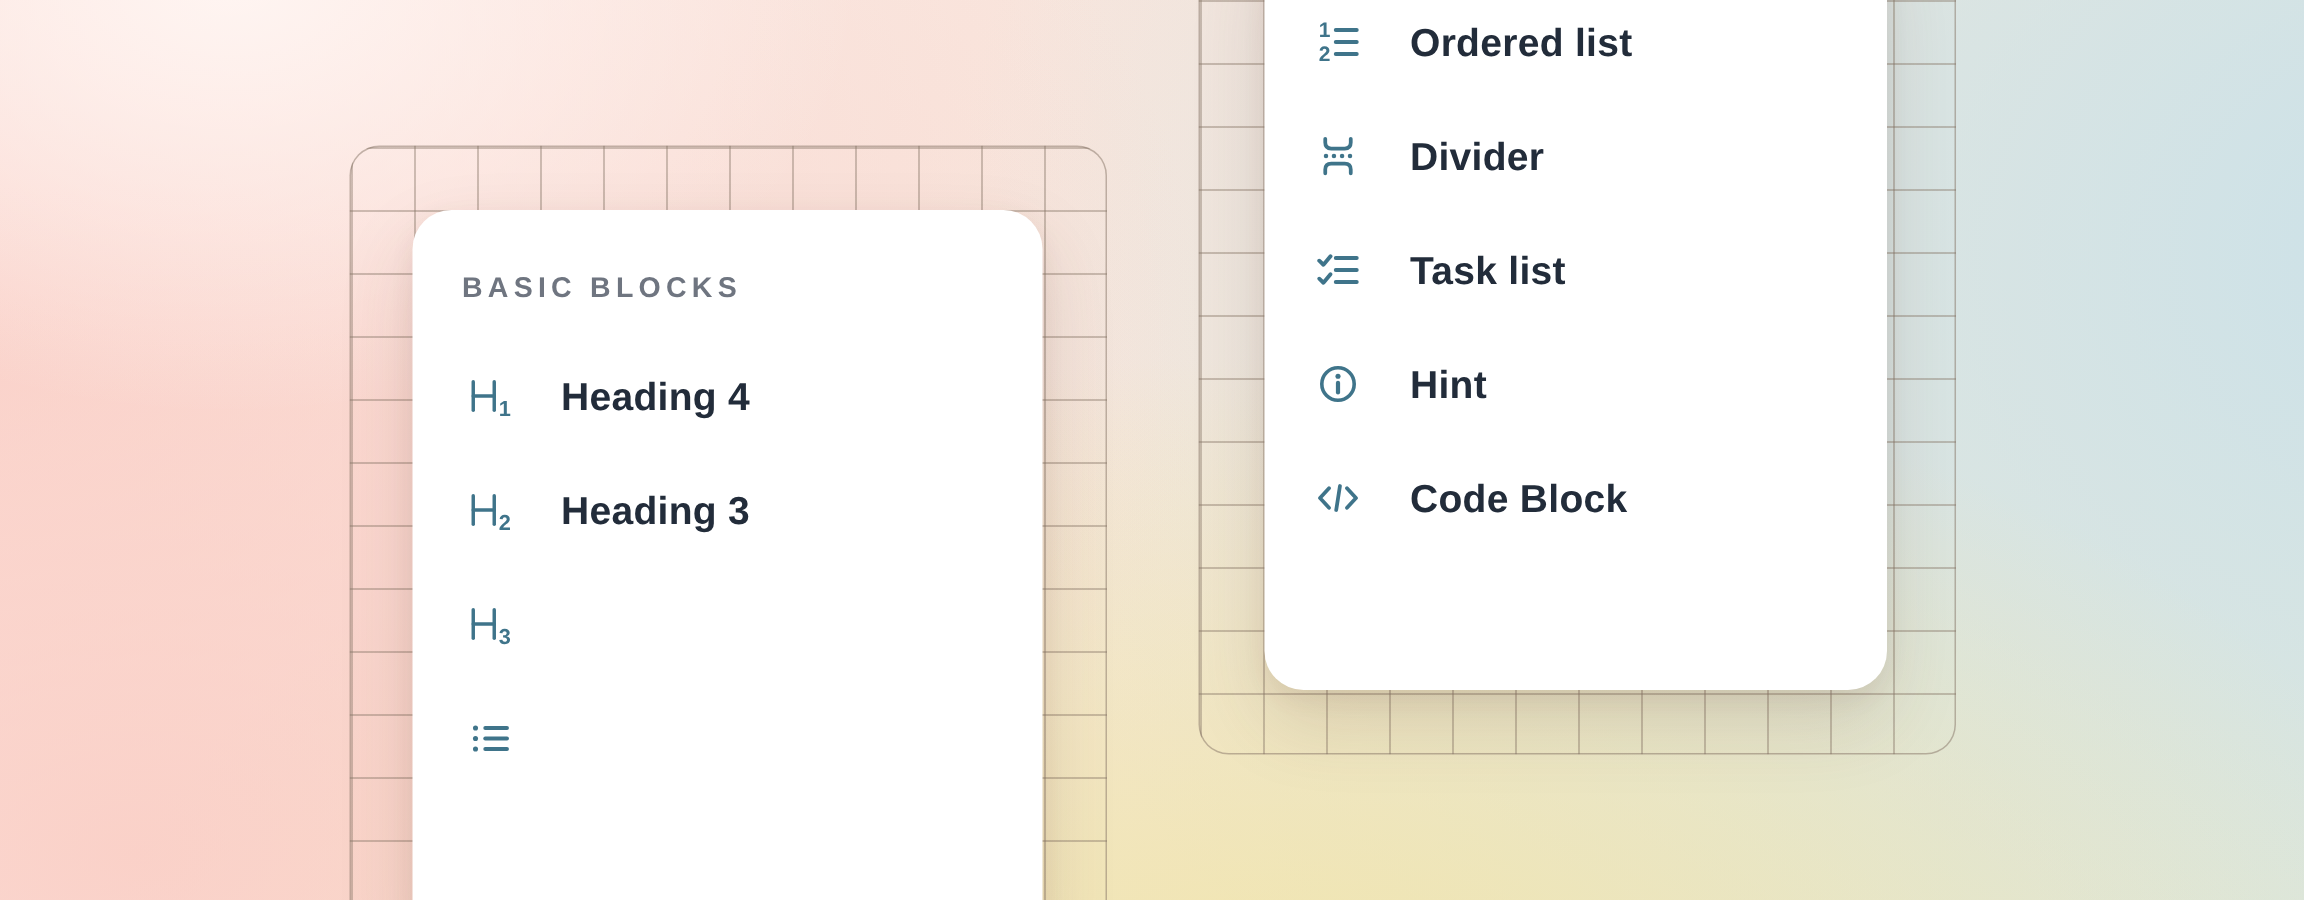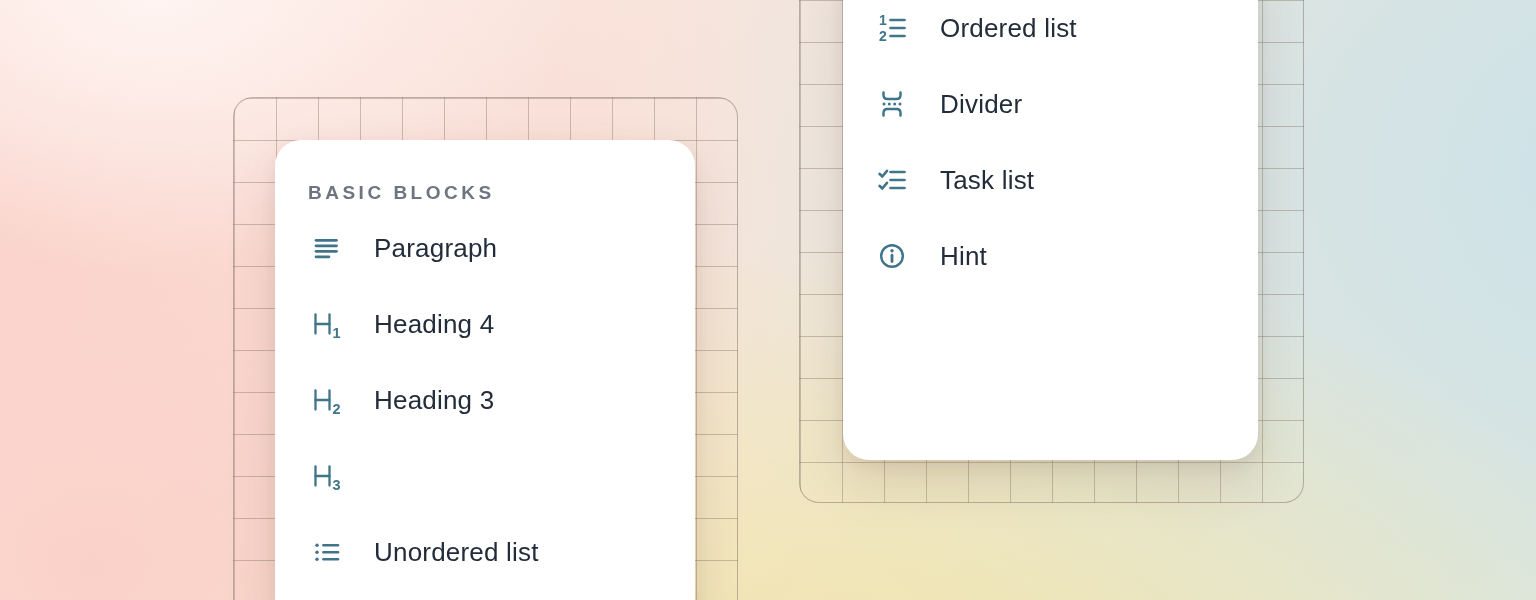--- a/index.html
+++ b/index.html
@@ -31,52 +31,39 @@
 
   .panel {
     position: absolute; background: #ffffff; border-radius: 26px;
     box-shadow: 0 22px 50px rgba(96,60,44,0.15), 0 6px 16px rgba(96,60,44,0.07);
   }
   #panel-left  { left: 275px; top: 140px; width: 420px; height: 492px; padding: 40px 0 0 33px; }
   #panel-right { left: 843px; top: -52px; width: 415px; height: 512px; padding: 42px 0 14px 31px; }
 
   .section-label {
     font-size: 19px; font-weight: bold; letter-spacing: 3.5px;
-    color: #6f7580; line-height: 26px; margin-bottom: 4px;
+    color: #6f7580; line-height: 26px; margin-bottom: 20px;
   }
   .row { display: flex; align-items: center; height: 76px; cursor: pointer; }
   .icon { flex: 0 0 36px; width: 36px; height: 32px; margin-right: 30px;
           display: flex; align-items: center; justify-content: center; }
   .icon svg { display: block; }
-  .label { font-size: 26px; font-weight: normal; color: #222c3a; letter-spacing: 0.2px; }
+  .label { font-size: 26px; font-weight: bold; color: #222c3a; letter-spacing: 0.2px; }
 </style>
 </head>
 <body>
 
 <div class="stage">
 
   <div class="grid" id="grid-left"></div>
   <div class="grid" id="grid-right"></div>
 
   <div class="panel" id="panel-left">
     <div class="section-label">BASIC BLOCKS</div>
 
-    <div class="row">
-      <span class="icon">
-        <svg width="32" height="32" viewBox="0 0 32 32">
-          <g stroke="#3f748a" stroke-width="2.7" stroke-linecap="round" fill="none">
-            <path d="M6 8.3 H26.5"></path>
-              <path d="M6 13.8 H26.5"></path>
-              <path d="M6 19.3 H26.5"></path>
-              <path d="M6 24.8 H19"></path>
-          </g>
-        </svg>
-      </span>
-      <span class="label">Paragraph</span>
-    </div>
 
     <div class="row">
       <span class="icon">
         <svg width="36" height="32" viewBox="0 0 36 32">
           <g stroke="#3f748a" stroke-width="2.3" stroke-linecap="round" fill="none">
             <path d="M7.5 6.5 V25.5"></path>
               <path d="M21.5 6.5 V25.5"></path>
               <path d="M7.5 16 H21.5"></path>
           </g>
           <text x="28.5" y="29.5" text-anchor="middle" font-size="14.5" font-weight="bold" fill="#3f748a" font-family="'Liberation Sans',sans-serif">1</text>
@@ -120,21 +107,20 @@
               <circle cx="7" cy="16.3" r="1.7"></circle>
               <circle cx="7" cy="23.3" r="1.7"></circle>
           </g>
           <g stroke="#3f748a" stroke-width="2.6" stroke-linecap="round" fill="none">
             <path d="M13.5 9.3 H28"></path>
               <path d="M13.5 16.3 H28"></path>
               <path d="M13.5 23.3 H28"></path>
           </g>
         </svg>
       </span>
-      <span class="label">Unordered list</span>
     </div>
   </div>
 
   <div class="panel" id="panel-right">
 
     <div class="row">
       <span class="icon">
         <svg width="32" height="32" viewBox="0 0 32 32">
           <g stroke="#3f748a" stroke-width="2.6" stroke-linecap="round" fill="none">
             <path d="M14.5 8 H28.5"></path>
@@ -186,15 +172,27 @@
         <svg width="32" height="32" viewBox="0 0 32 32">
           <circle cx="16" cy="16" r="10.8" stroke="#3f748a" stroke-width="2.4" fill="none"></circle>
           <circle cx="16" cy="10.8" r="1.7" fill="#3f748a"></circle>
           <path d="M16 15.2 V21.6" stroke="#3f748a" stroke-width="2.8" stroke-linecap="round" fill="none"></path>
         </svg>
       </span>
       <span class="label">Hint</span>
     </div>
 
 
+    <div class="row">
+      <span class="icon">
+        <svg width="32" height="32" viewBox="0 0 32 32">
+          <g stroke="#3f748a" stroke-width="2.5" stroke-linecap="round" stroke-linejoin="round" fill="none">
+            <path d="M10 9.5 L4 16 L10 22.5"></path>
+            <path d="M22 9.5 L28 16 L22 22.5"></path>
+            <path d="M17.3 8 L14.8 24"></path>
+          </g>
+        </svg>
+      </span>
+      <span class="label">Code Block</span>
+    </div>
   </div>
 
 </div>
 
 </body></html>

